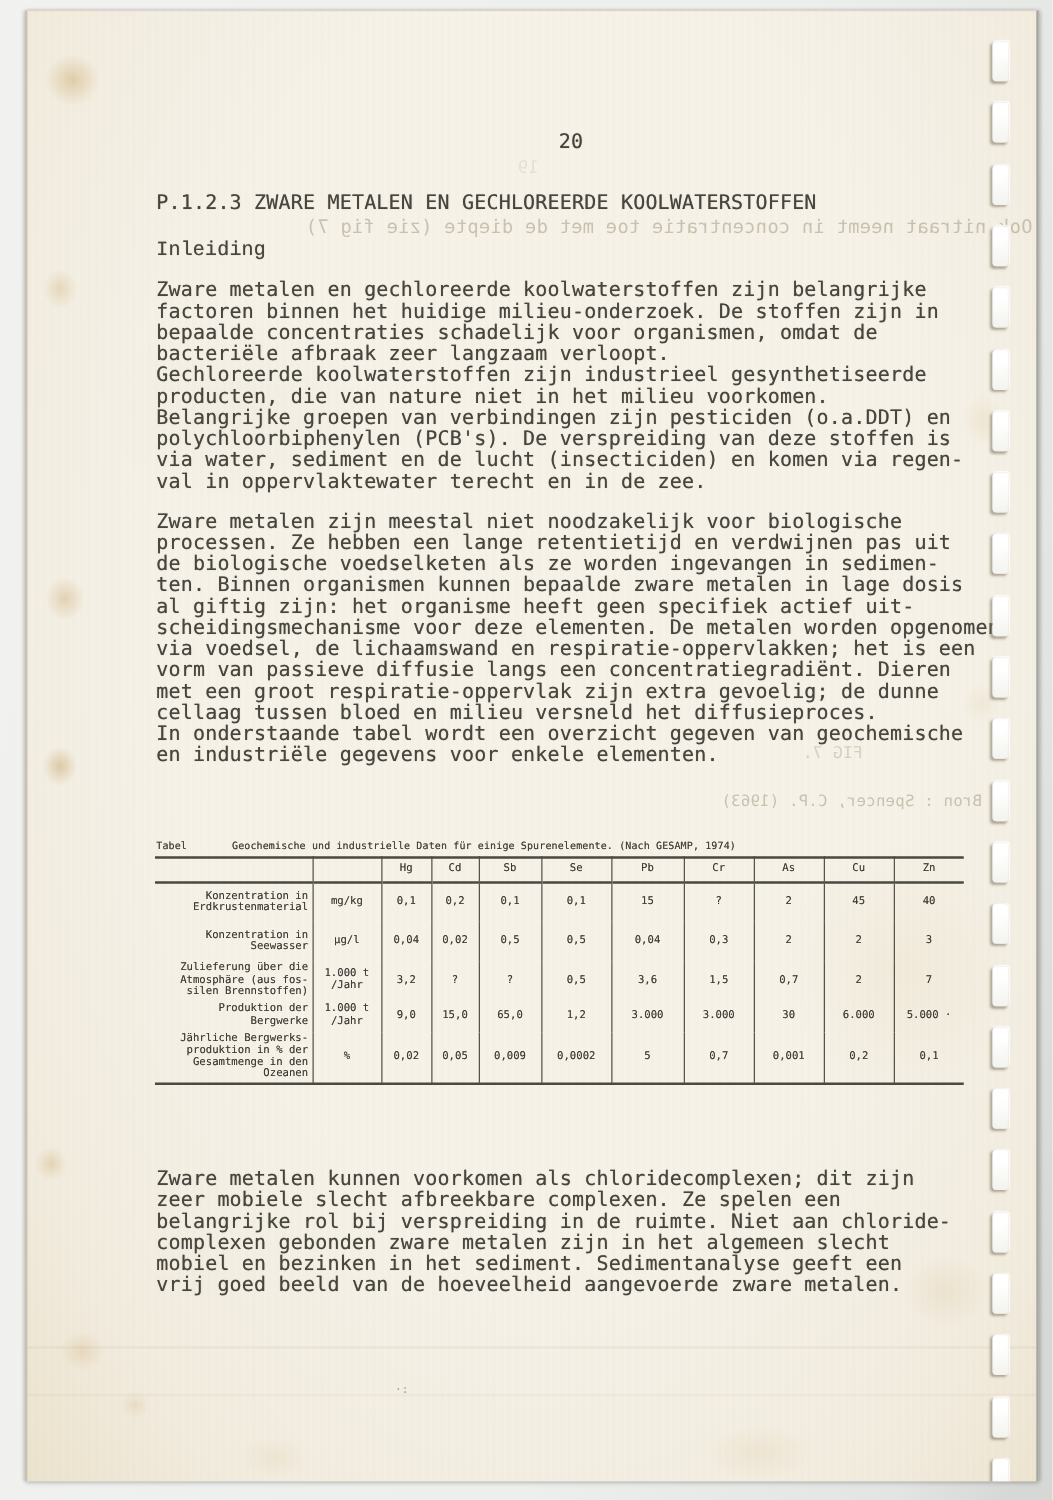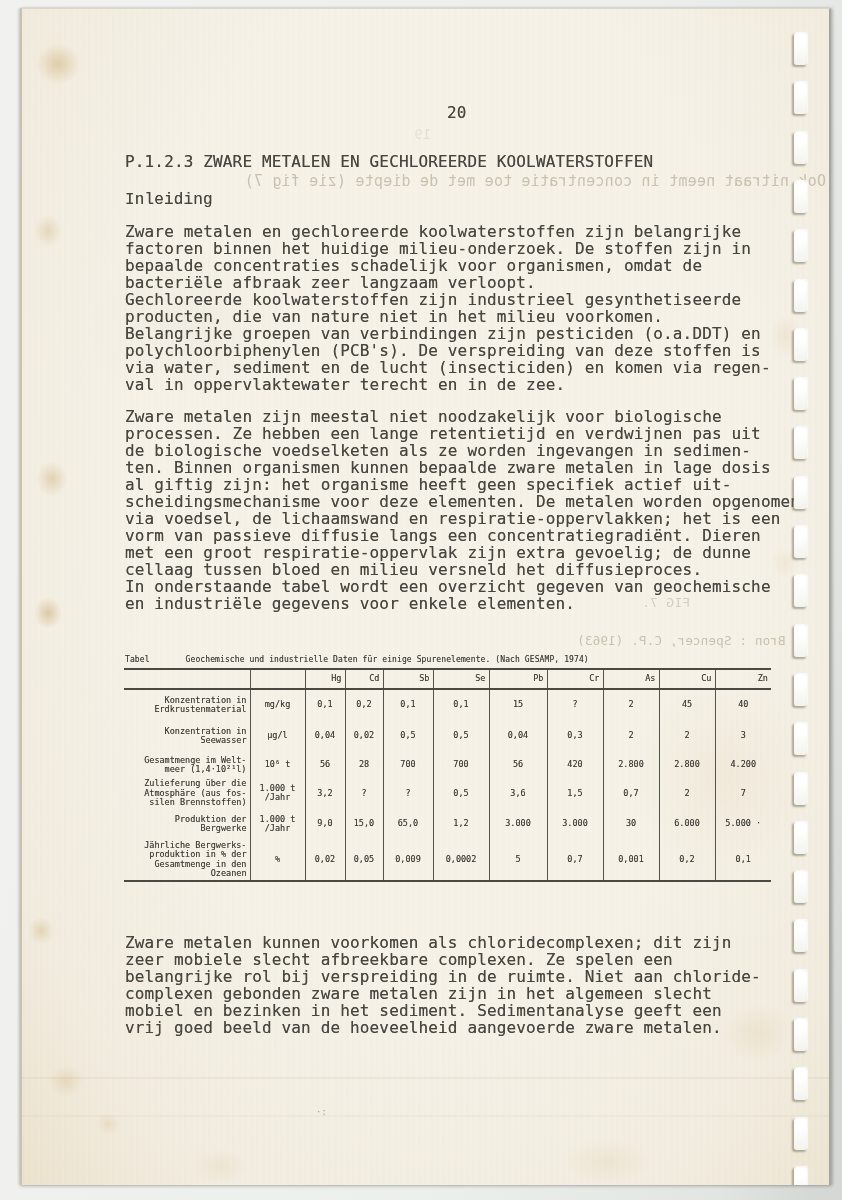--- a/index.html
+++ b/index.html
@@ -22,41 +22,41 @@
   .bleed{
     position:absolute;transform:scaleX(-1);color:rgba(148,132,108,0.45);
     font-size:15px;letter-spacing:0.2px;white-space:nowrap;text-shadow:none;
     filter:blur(0.4px);
   }
   .stain{position:absolute;border-radius:50%;pointer-events:none;}
   .streak{position:absolute;left:0;width:100%;height:2px;background:rgba(165,150,120,0.10);pointer-events:none;}
   .speck{position:absolute;color:rgba(95,95,88,0.55);font-size:9px;}
   
   .tablewrap{position:absolute;left:102px;top:646px;}
-  .caption{font-size:8px;letter-spacing:0.1px;margin:0 0 4px 1px;color:#3e3d37;text-shadow:0 0 0.4px rgba(62,61,55,0.6);}
+  .caption{font-size:8px;letter-spacing:0.1px;margin:17px 0 4px 1px;color:#3e3d37;text-shadow:0 0 0.4px rgba(62,61,55,0.6);}
   .caption .cap-text{margin-left:36px;}
   table.geo{
     border-collapse:collapse;table-layout:fixed;width:647px;
     font-size:8.5px;line-height:9.5px;color:#3c3b35;
     border-top:2px solid #4a4942;border-bottom:2px solid #4a4942;
     text-shadow:0 0 0.4px rgba(60,59,53,0.55);
   }
   table.geo col.c-label{width:126px;}
   table.geo col.c-unit{width:55px;}
   table.geo col.c-v0{width:40px;} table.geo col.c-v1{width:38px;}
   table.geo col.c-v2{width:50px;} table.geo col.c-v3{width:56px;}
   table.geo col.c-v4{width:58px;} table.geo col.c-v5{width:56px;}
   table.geo col.c-v6{width:56px;} table.geo col.c-v7{width:56px;}
   table.geo col.c-v8{width:56px;}
   table.geo th, table.geo td{
     border-left:1px solid #55544c;vertical-align:middle;
     padding:1px 3px;font-weight:normal;white-space:pre-line;
   }
   table.geo th:first-child, table.geo td:first-child{border-left:none;padding-left:1px;}
-  table.geo thead th{border-bottom:2px solid #4a4942;text-align:right;height:16px;}
+  table.geo thead th{border-bottom:2px solid #4a4942;text-align:center;height:16px;}
   table.geo td.lbl{text-align:right;}
   table.geo td.unit, table.geo td.val{text-align:center;}
   table.geo tbody tr:nth-child(1){height:31px;}
   table.geo tbody tr:nth-child(2){height:32px;}
   table.geo tbody tr:nth-child(3){height:26px;}
   table.geo tbody tr:nth-child(4){height:26px;}
   table.geo tbody tr:nth-child(5){height:31px;}
   table.geo tbody tr:nth-child(6){height:26px;}
   table.geo tbody tr:nth-child(7){height:40px;}
   
@@ -177,34 +177,20 @@
             <td class="unit">µg/l</td>
             <td class="val">0,04</td>
             <td class="val">0,02</td>
             <td class="val">0,5</td>
             <td class="val">0,5</td>
             <td class="val">0,04</td>
             <td class="val">0,3</td>
             <td class="val">2</td>
             <td class="val">2</td>
             <td class="val">3</td>
-          </tr>
-          <tr>
-            <td class="lbl">Gesamtmenge im Welt-
-meer (1,4·10²¹l)</td>
-            <td class="unit">10⁶ t</td>
-            <td class="val">56</td>
-            <td class="val">28</td>
-            <td class="val">700</td>
-            <td class="val">700</td>
-            <td class="val">56</td>
-            <td class="val">420</td>
-            <td class="val">2.800</td>
-            <td class="val">2.800</td>
-            <td class="val">4.200</td>
           </tr>
           <tr>
             <td class="lbl">Zulieferung über die
 Atmosphäre (aus fos-
 silen Brennstoffen)</td>
             <td class="unit">1.000 t
 /Jahr</td>
             <td class="val">3,2</td>
             <td class="val">?</td>
             <td class="val">?</td>

